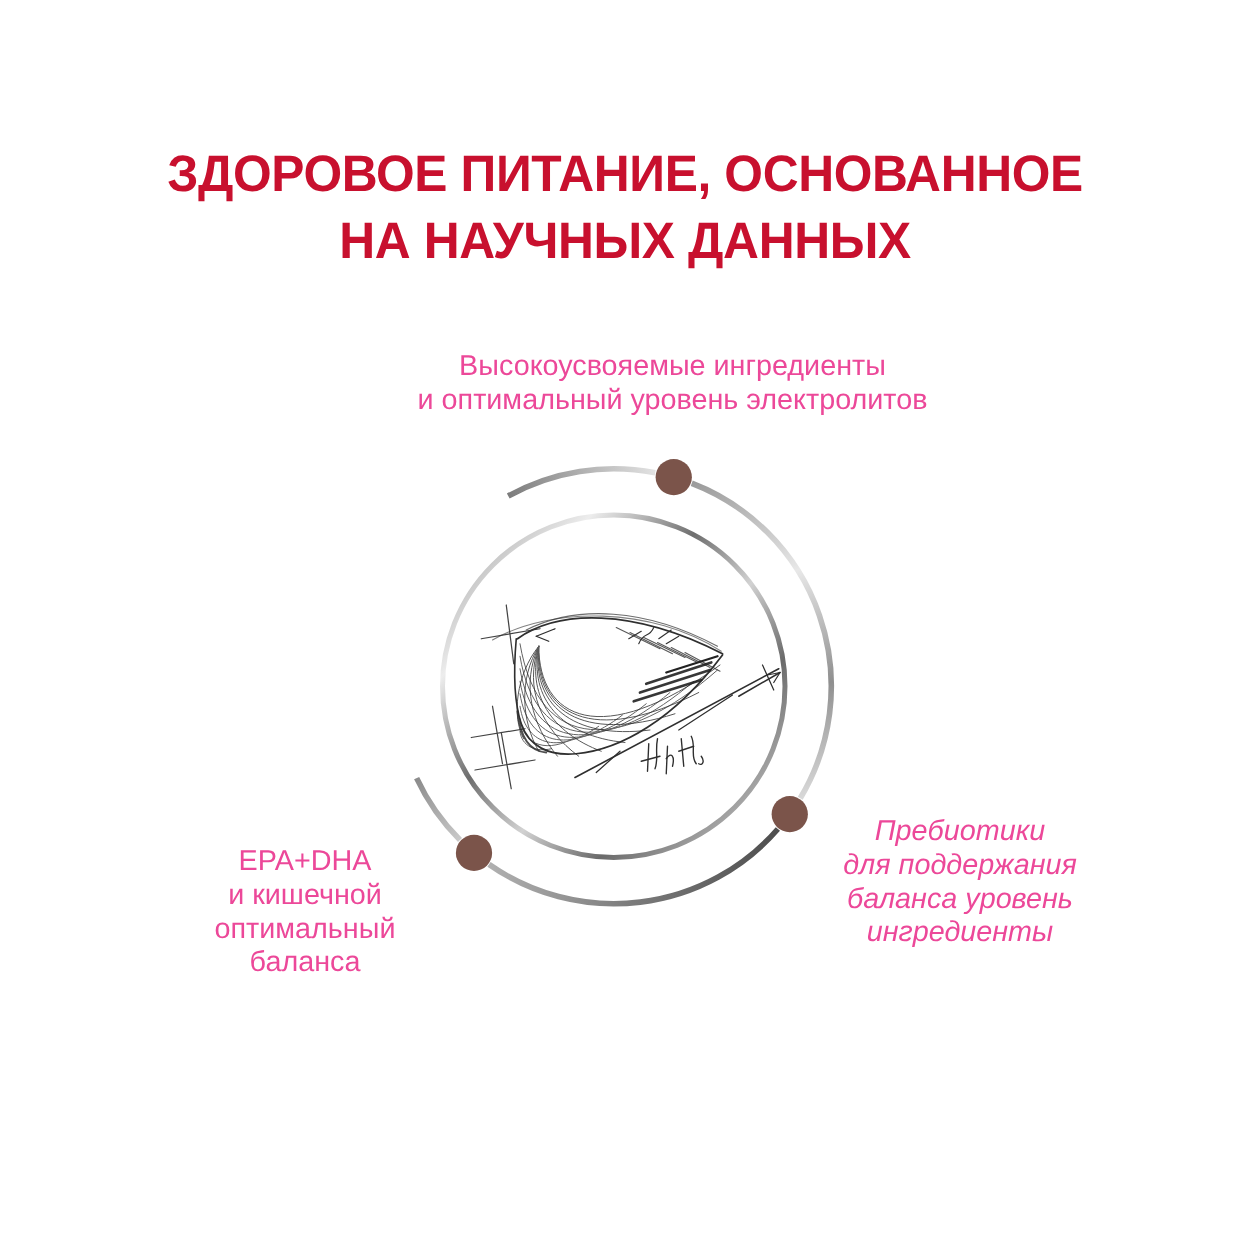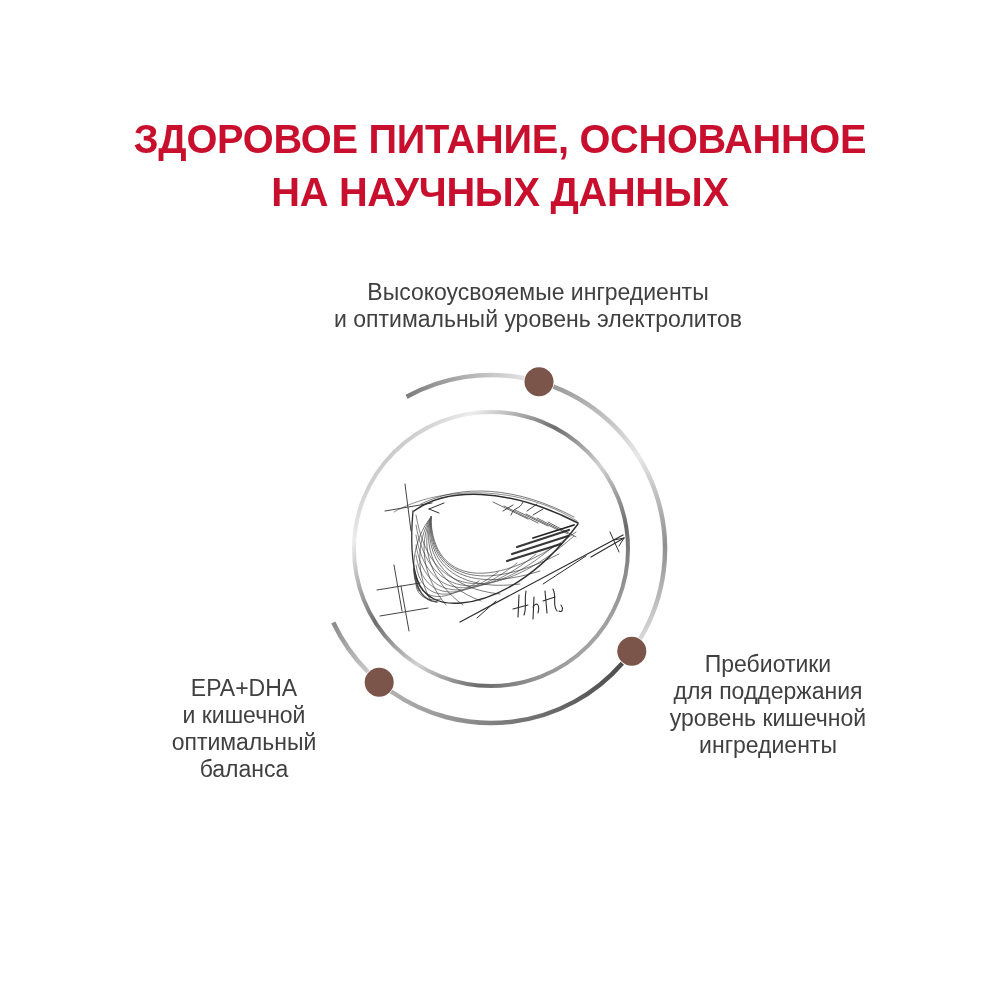--- a/index.html
+++ b/index.html
@@ -8,26 +8,26 @@
     font-family:"Liberation Sans",sans-serif;overflow:hidden;
   }
   .headline{
     position:absolute;left:0;right:0;top:113px;
     text-align:center;color:#C8102E;font-weight:700;
     font-size:41px;line-height:53px;letter-spacing:-0.3px;
     transform:scaleX(0.97);transform-origin:50% 50%;
   }
   .callout{
     position:absolute;transform:translateX(-50%);
-    text-align:center;color:#404040;
+    text-align:center;color:#ec4899;
     font-size:23px;line-height:27px;font-weight:400;
   }
   .callout-top{left:538px;top:279px;width:520px;}
   .callout-left{left:244px;top:675px;width:300px;}
-  .callout-right{left:768px;top:651px;width:300px;}
+  .callout-right{left:768px;top:651px;width:300px;font-style:italic;}
   .diagram{position:absolute;left:281px;top:339px;width:420px;height:420px;}
 </style>
 </head>
 <body>
 
 <div class="canvas">
 
   <div class="headline">
     <div>ЗДОРОВОЕ ПИТАНИЕ, ОСНОВАННОЕ</div>
     <div>НА НАУЧНЫХ ДАННЫХ</div>
@@ -41,21 +41,21 @@
   <div class="callout callout-left">
     <div>EPA+DHA</div>
     <div>и кишечной</div>
     <div>оптимальный</div>
     <div>баланса</div>
   </div>
 
   <div class="callout callout-right">
     <div>Пребиотики</div>
     <div>для поддержания</div>
-    <div>уровень кишечной</div>
+    <div>баланса уровень</div>
     <div>ингредиенты</div>
   </div>
 
   <svg class="diagram" viewBox="0 0 420 420" xmlns="http://www.w3.org/2000/svg">
     <defs>
       <linearGradient id="gInner" gradientUnits="userSpaceOnUse" x1="85" y1="95" x2="345" y2="335">
         <stop offset="0" stop-color="#a9a9a9"></stop>
         <stop offset="0.18" stop-color="#ededed"></stop>
         <stop offset="0.38" stop-color="#6e6e6e"></stop>
         <stop offset="0.55" stop-color="#d2d2d2"></stop>

